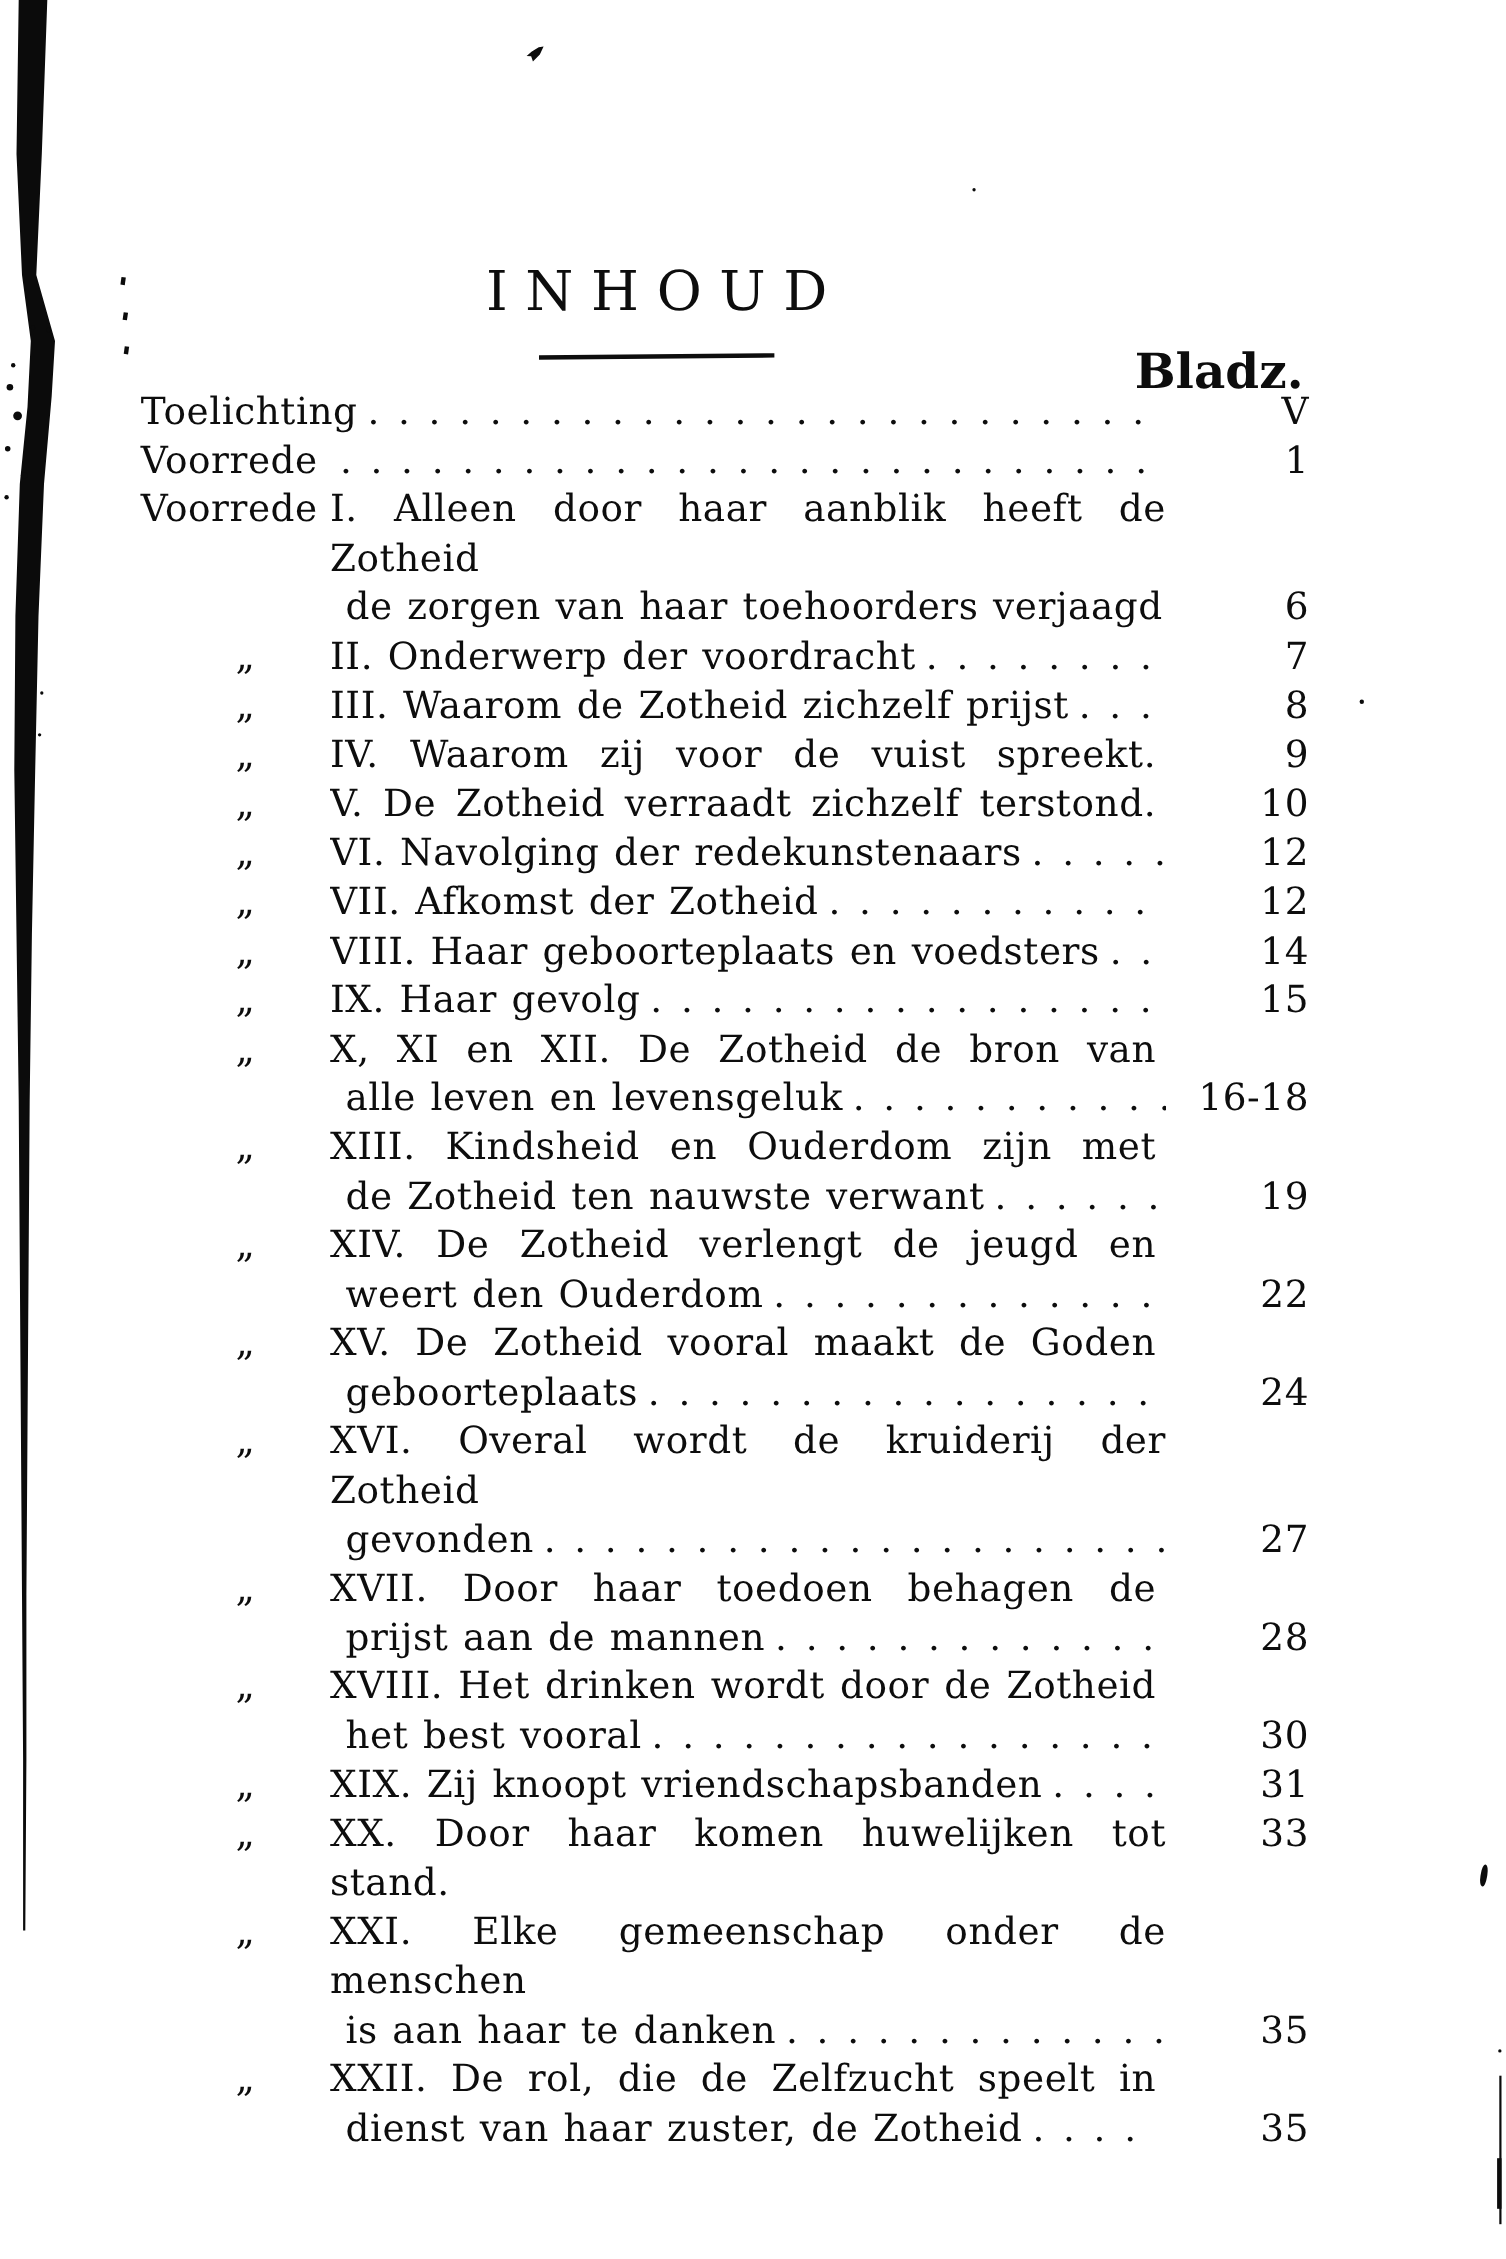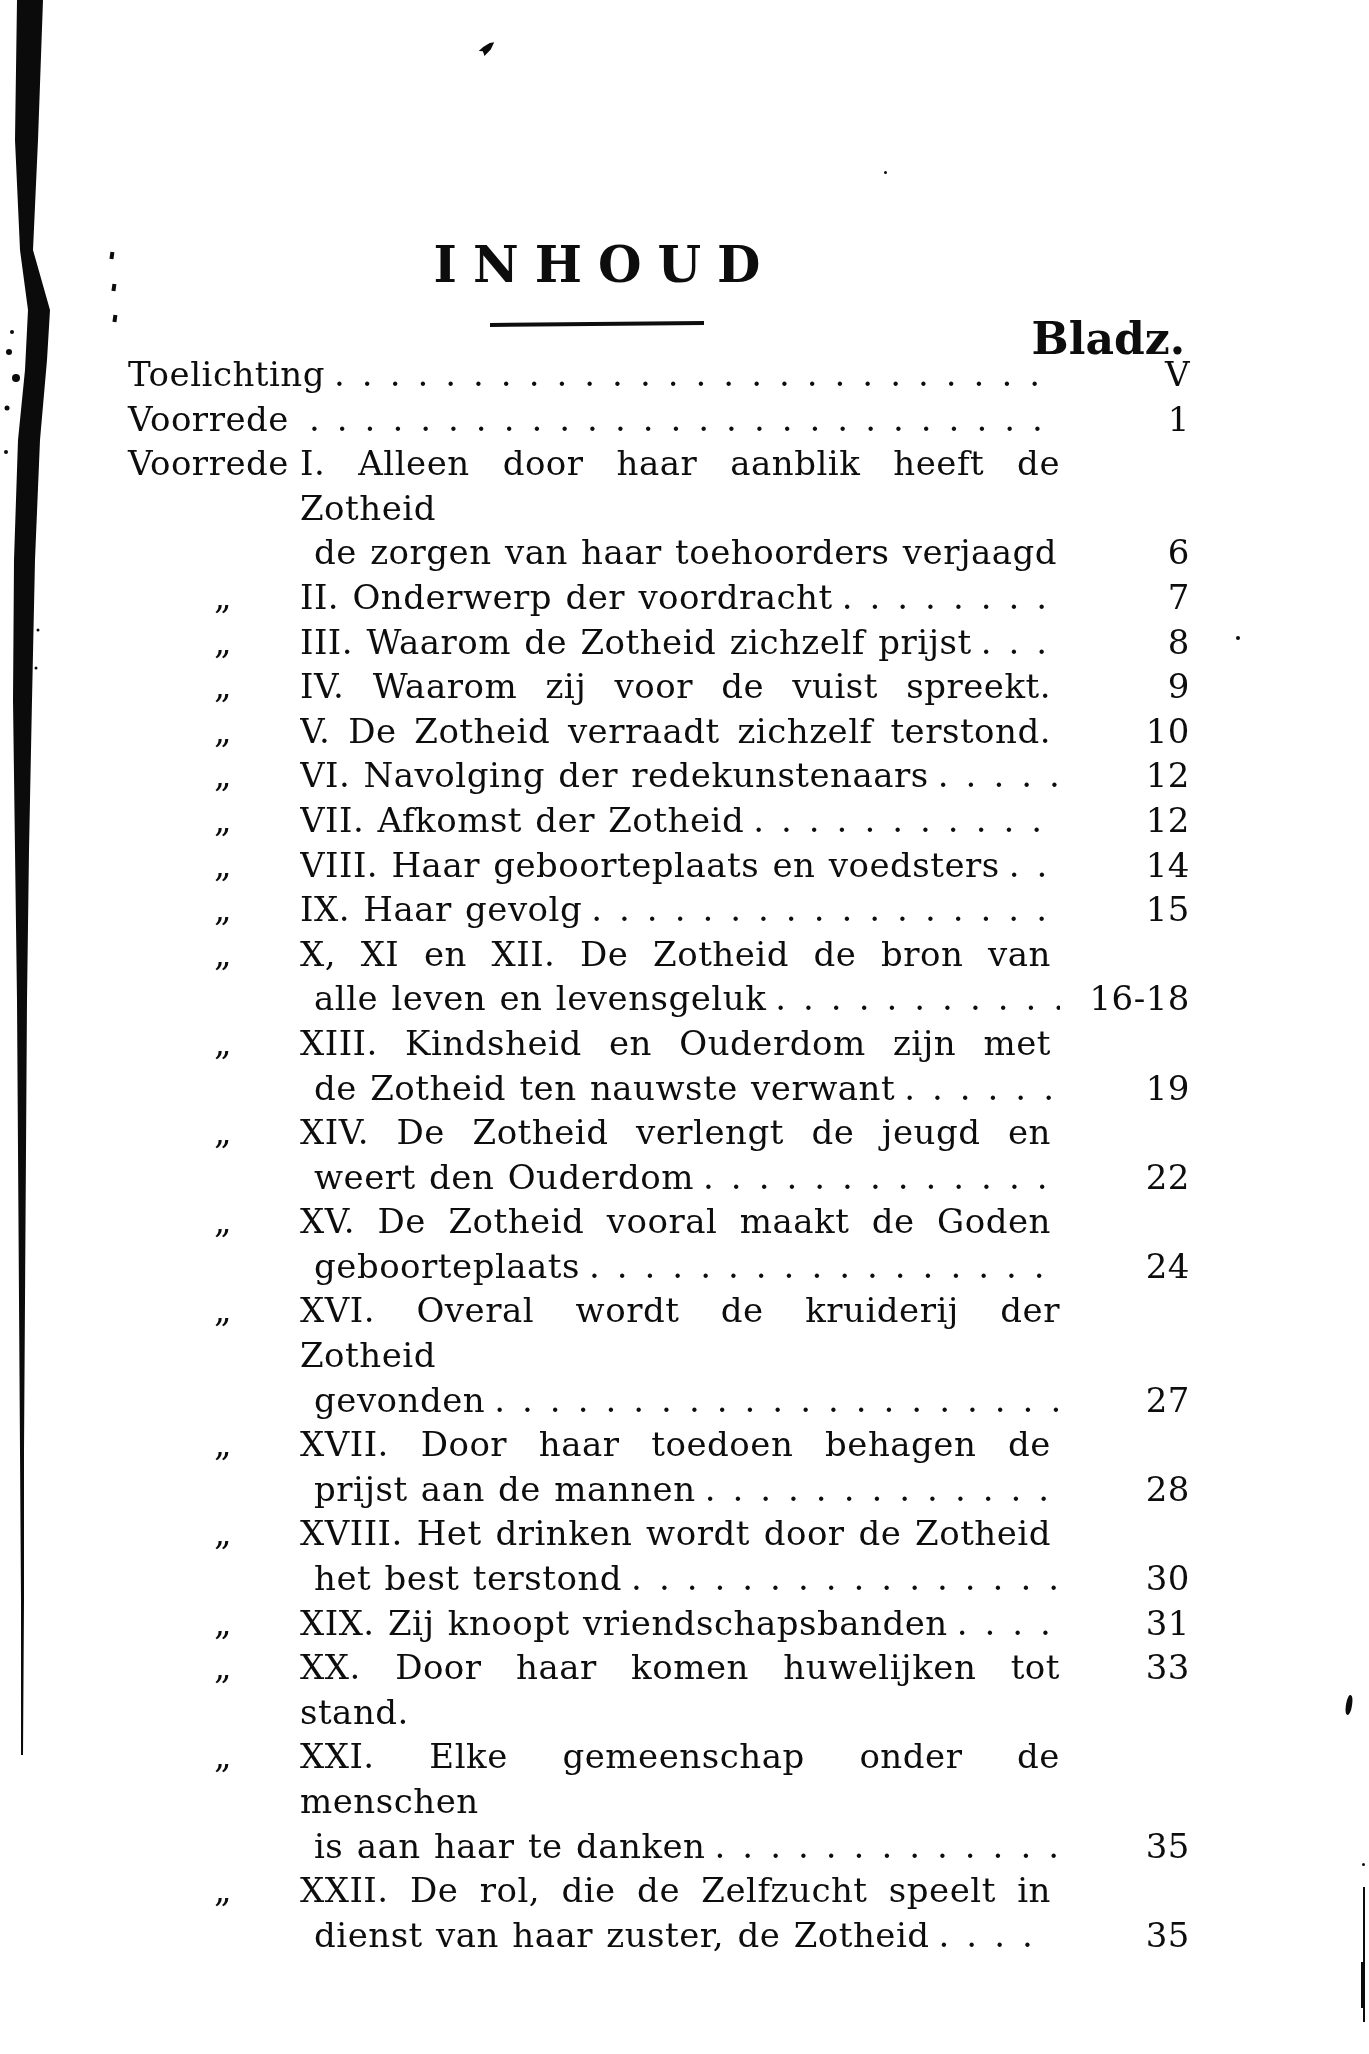--- a/index.html
+++ b/index.html
@@ -3,21 +3,21 @@
 <meta charset="utf-8">
 <style>
   html,body{margin:0;padding:0;}
   body{
     width:1369px;height:2054px;position:relative;background:#ffffff;
     font-family:"DejaVu Serif", serif;color:#0d0d0d;overflow:hidden;
   }
   
   .page-title{
     position:absolute;top:240px;left:605px;transform:translateX(-50%);
-    font-size:50px;letter-spacing:16px;line-height:1;white-space:nowrap;font-weight:bold;
+    font-size:50px;letter-spacing:16px;line-height:1;white-space:nowrap;
   }
   .title-rule{
     position:absolute;left:490px;top:322px;width:214px;height:4px;
     background:#0d0d0d;transform:rotate(-0.5deg);
   }
   .col-header{
     position:absolute;top:315px;right:184px;
     font-size:44px;font-weight:bold;line-height:1.1;
   }
   
@@ -219,21 +219,21 @@
   </div>
 
   <div class="trow q just">
     <span class="c1">„</span>
     <span class="c2"><span>XVIII. Het drinken wordt door de Zotheid</span><span class="leader"></span></span>
     <span class="c3"></span>
   </div>
 
   <div class="trow cont dotted">
     <span class="c1"></span>
-    <span class="c2"><span>het best terstond</span><span class="leader">...................</span></span>
+    <span class="c2"><span>het best vooral</span><span class="leader">...................</span></span>
     <span class="c3">30</span>
   </div>
 
   <div class="trow q dotted">
     <span class="c1">„</span>
     <span class="c2"><span>XIX. Zij knoopt vriendschapsbanden</span><span class="leader">....</span></span>
     <span class="c3">31</span>
   </div>
 
   <div class="trow q just">

